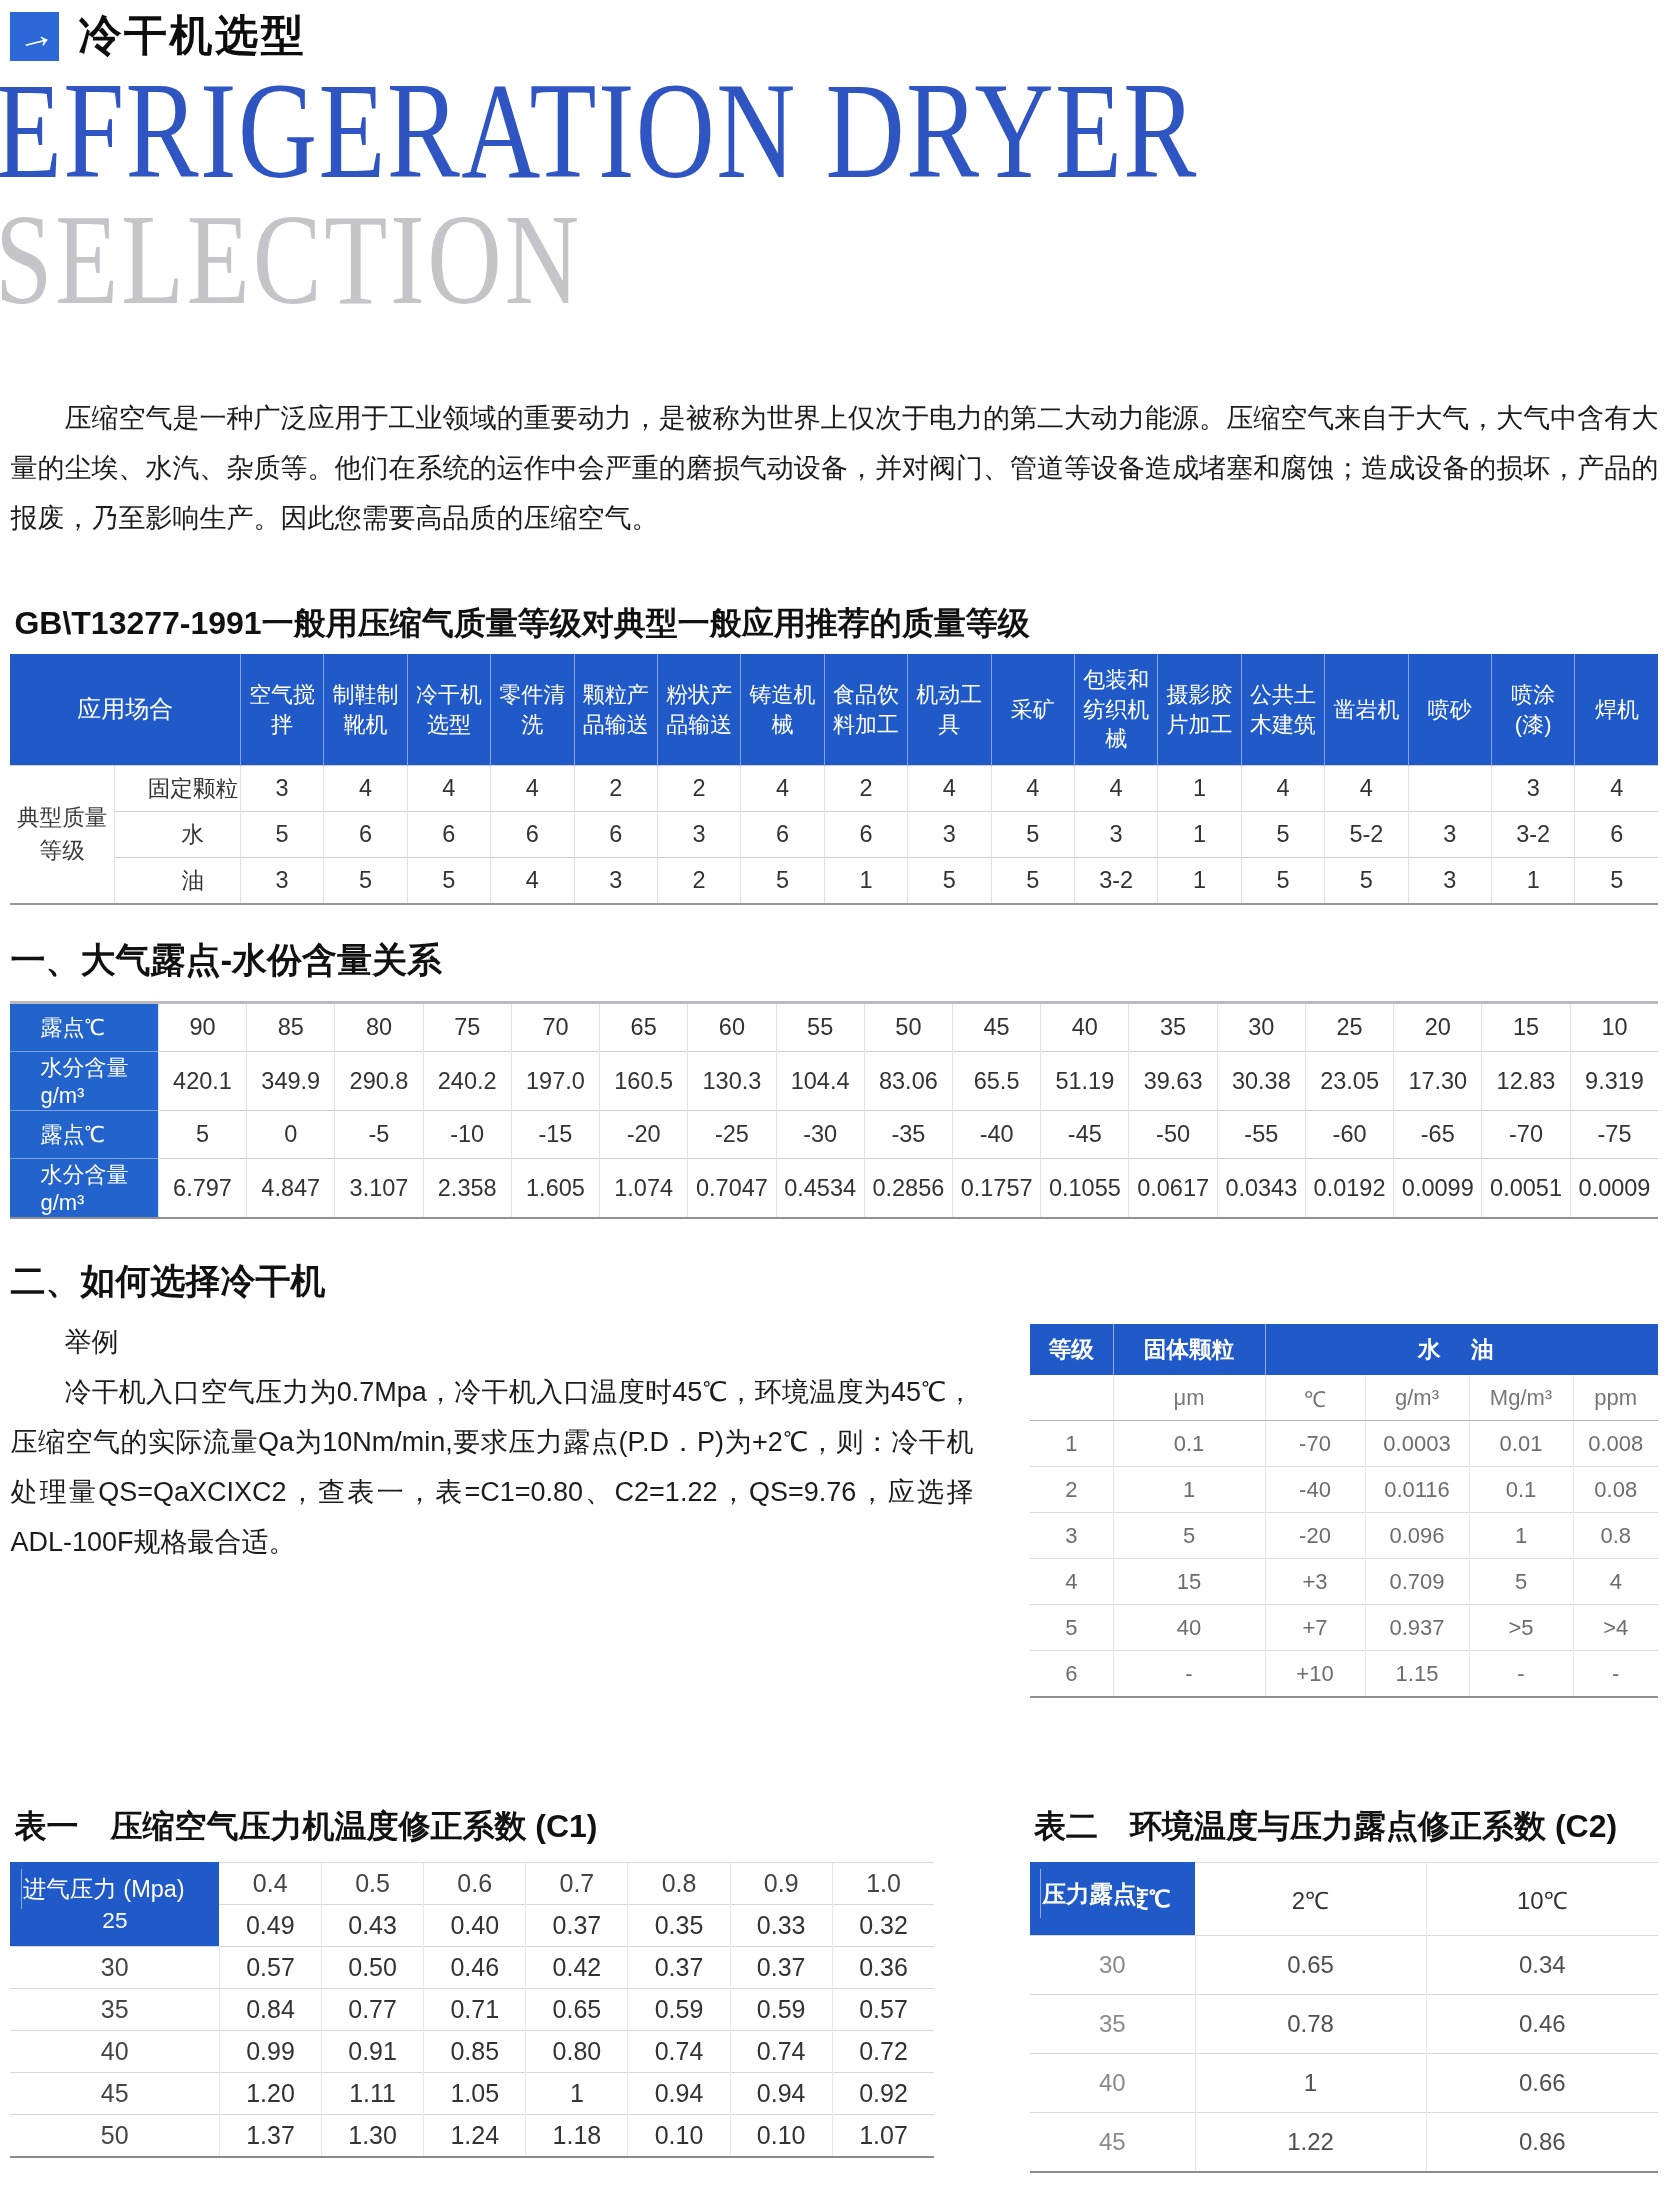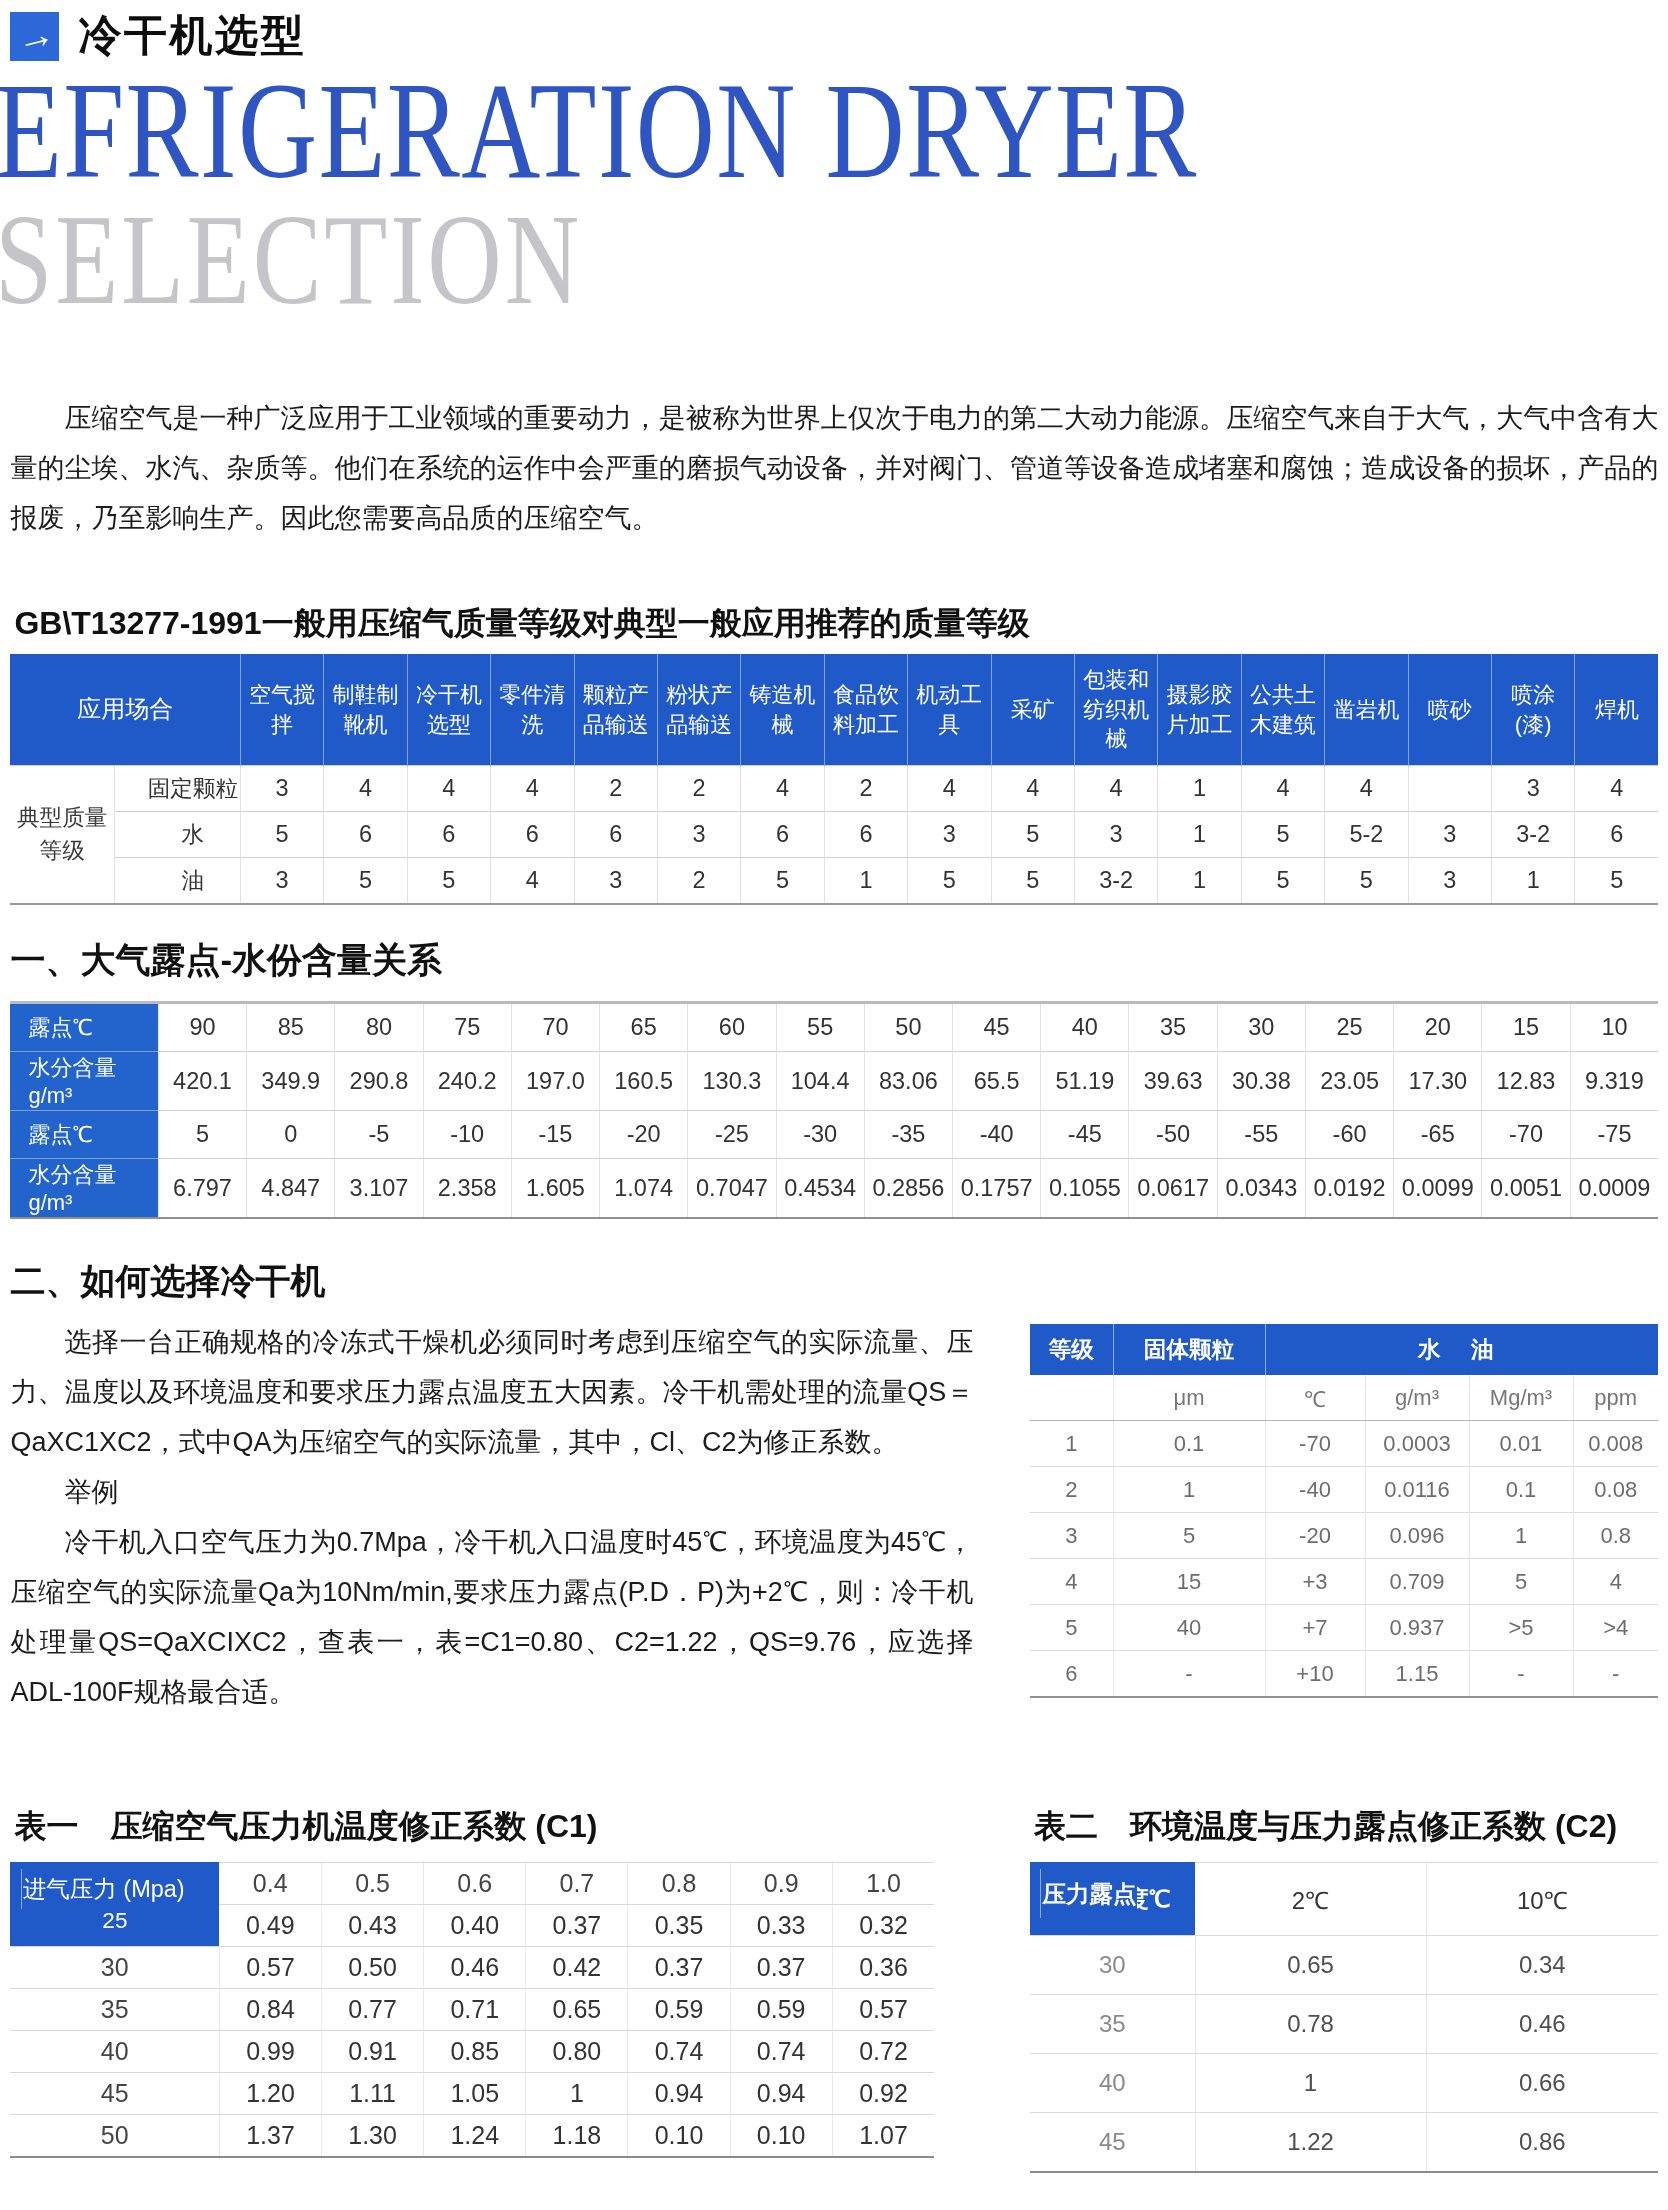--- a/index.html
+++ b/index.html
@@ -48,21 +48,21 @@
     text-align:center;font-size:23.5px;color:#333;height:43px;
     border-left:0.9px solid #e1e1e1;border-top:0.9px solid #cfcfcf;
   }
   .grade tbody td.glabel{font-size:22.6px;color:#3a3a3a;line-height:1.45;border-left:none;}
   .grade tbody td.rlabel{font-size:22.6px;color:#333;padding-left:32px;}
   
   .dew{position:absolute;top:1001px;left:10.4px;width:1648px;table-layout:fixed;
        border-top:3.5px solid #babac0;border-bottom:2.6px solid #8f8f95;}
   .dew th{
     background:#2263cc;color:#fff;font-size:22px;font-weight:normal;text-align:left;
-    padding-left:18px;height:45px;border-top:0.9px solid rgba(255,255,255,.4);
+    padding-left:30px;height:45px;border-top:0.9px solid rgba(255,255,255,.4);
   }
   .dew td{
     text-align:center;font-size:23.5px;color:#333;height:45px;
     border-left:0.9px solid #e3e3e3;border-top:0.9px solid #cfcfcf;
   }
   
   .s2-head{left:10.4px;top:1258px;}
   .s2-text{position:absolute;left:10.4px;top:1317px;width:963px;margin:0;
     font-size:27px;line-height:50px;text-align:justify;color:#1c1c1c;}
   .s2-text p{margin:0;text-indent:2em;}
@@ -329,21 +329,20 @@
           <td>0.0192</td>
           <td>0.0099</td>
           <td>0.0051</td>
           <td>0.0009</td>
         </tr>
       </tbody>
   </table>
 
   <h2 class="sec-title s2-head">二、如何选择冷干机</h2>
   <div class="s2-text">
-    <p>选择一台正确规格的冷冻式干燥机必须同时考虑到压缩空气的实际流量、压力、温度以及环境温度和要求压力露点温度五大因素。冷干机需处理的流量QS＝QaXC1XC2，式中QA为压缩空气的实际流量，其中，Cl、C2为修正系数。</p>
     <p>举例</p>
     <p>冷干机入口空气压力为0.7Mpa，冷干机入口温度时45℃，环境温度为45℃，压缩空气的实际流量Qa为10Nm/min,要求压力露点(P.D．P)为+2℃，则：冷干机处理量QS=QaXCIXC2，查表一，表=C1=0.80、C2=1.22，QS=9.76，应选择ADL-100F规格最合适。</p>
   </div>
 
   <table class="iso">
       <colgroup>
         <col style="width: 83px;">
         <col style="width: 152px;">
         <col style="width: 100px;">
         <col style="width: 104px;">

